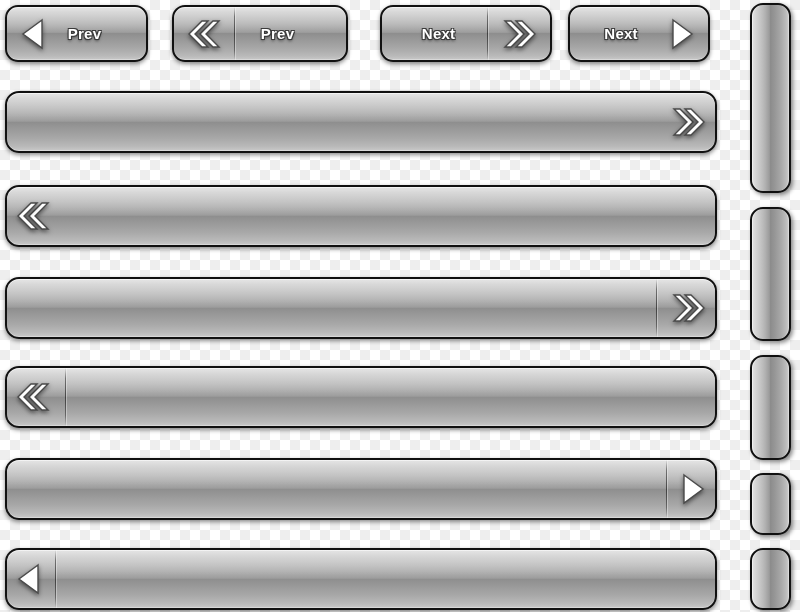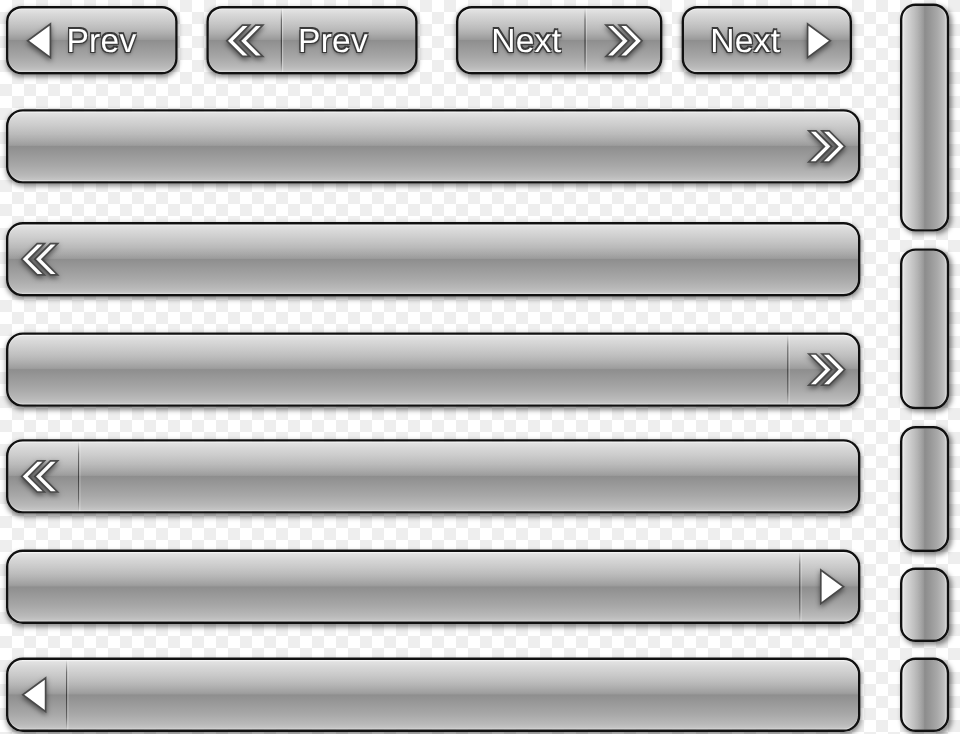--- a/index.html
+++ b/index.html
@@ -63,22 +63,22 @@
     height: 48%;
     background: linear-gradient(to bottom, rgba(255,255,255,0.42), rgba(255,255,255,0.02));
     pointer-events: none;
   }
 
   
   .label {
     position: relative;
     z-index: 3;
     color: #ffffff;
-    font-weight: normal;
-    font-size: 28px;
+    font-weight: bold;
+    font-size: 15px;
     letter-spacing: 0.2px;
     text-shadow:
       -1px -1px 0 #3a3a3a,
        1px -1px 0 #3a3a3a,
       -1px  1px 0 #3a3a3a,
        1px  1px 0 #3a3a3a,
        0 2px 3px rgba(0,0,0,0.55);
     white-space: nowrap;
   }
 

